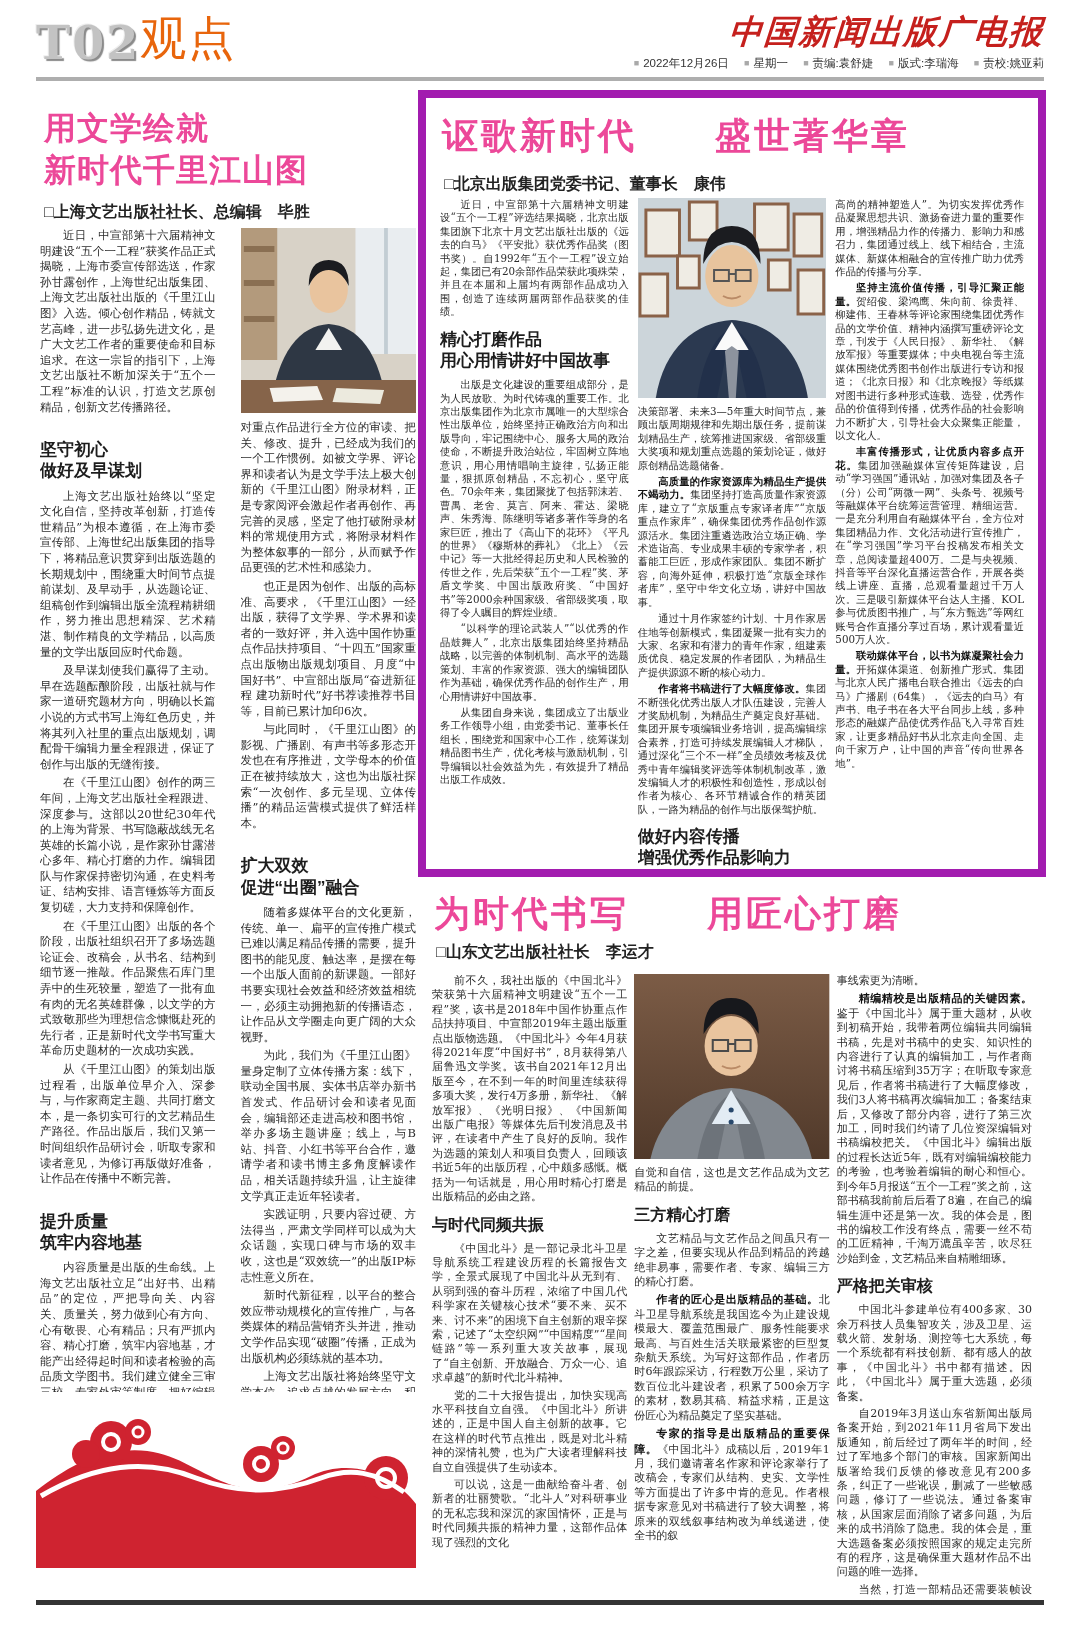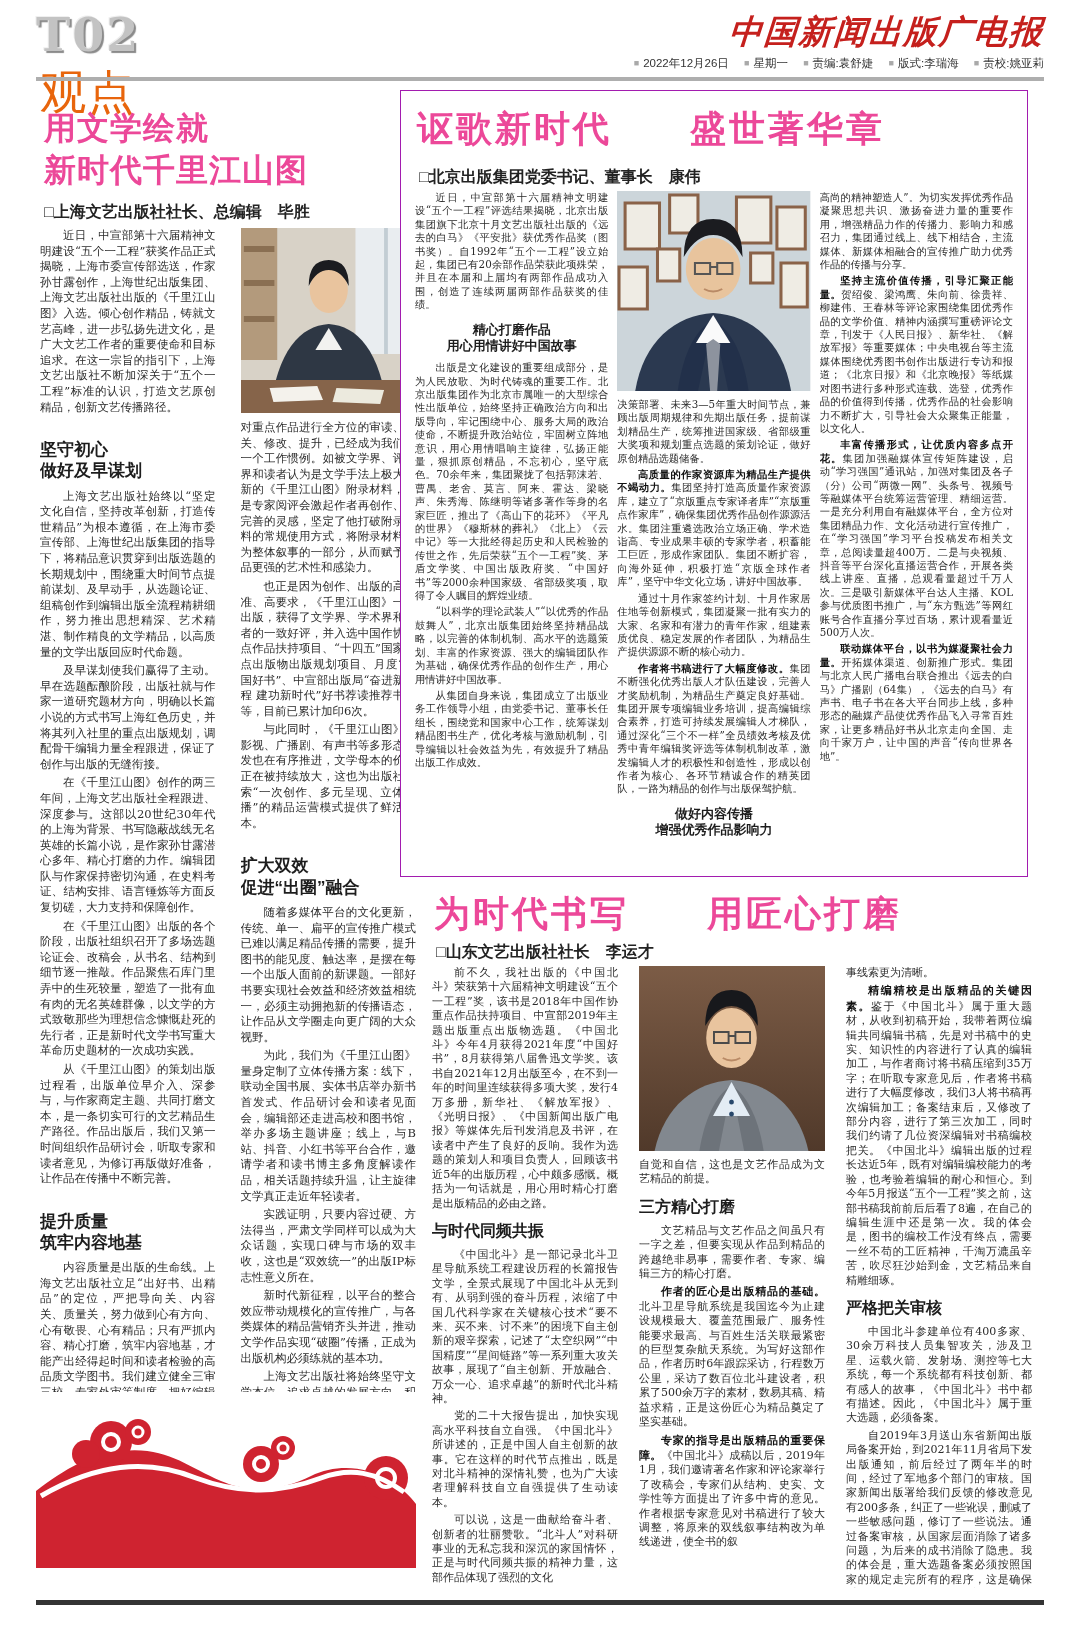--- a/index.html
+++ b/index.html
@@ -1,19 +1,19 @@
 <!DOCTYPE html>
 <html><head>
 <meta charset="utf-8">
 <style>
   html,body{margin:0;padding:0;background:#fff;}
   .page{position:relative;width:1080px;height:1630px;background:#fff;overflow:hidden;
         font-family:"Liberation Sans",sans-serif;color:#222;}
   
-  .section-tag{position:absolute;left:36px;top:8px;display:flex;align-items:center;flex-direction:column;}
+  .section-tag{position:absolute;left:36px;top:8px;display:flex;align-items:flex-end;}
   .t02{font-family:"DejaVu Serif",serif;font-size:46px;font-weight:700;color:#c3c3c3;
        text-shadow:-1px -1px 0 #efefef,2px 2px 1px #8a8a8a;letter-spacing:2px;}
   .guandian{font-size:46px;font-weight:400;color:#e8650c;margin-left:0;letter-spacing:2px;}
   .masthead{position:absolute;right:36px;top:10px;text-align:right;}
   .logo{font-family:"DejaVu Serif",serif;font-style:italic;font-weight:700;font-size:33px;
         color:#c5201d;letter-spacing:2px;transform:skewX(-4deg);}
   .dateline{position:absolute;right:36px;top:56px;font-size:11.5px;color:#333;white-space:nowrap;}
   .dl-item{margin-left:12px;}
   .sq{color:#a9a9a9;font-size:9px;margin-right:4px;vertical-align:1px;}
   .header-rule{position:absolute;left:36px;right:36px;top:77px;height:4px;background:#aeaeae;}
@@ -30,31 +30,31 @@
   .photo{width:100%;display:block;margin:0 0 7px;}
   
   .art1{left:36px;top:96px;width:380px;height:1496px;}
   .art1 h1{position:absolute;top:12px;left:8px;font-size:32px;line-height:1.3;letter-spacing:1px;}
   .art1 .byline{top:106px;left:8px;}
   .art1 .cols{top:132px;left:4px;right:0;height:1164px;gap:25px;}
   .art1 .para{font-size:11.5px;line-height:15.6px;}
   .art1 .sub{font-size:17px;margin-top:24px;}
   .wave{position:absolute;left:0;top:1300px;width:380px;height:172px;}
   
-  .art2{left:400px;top:90px;width:628px;height:787px;border:1px solid #a21caf;background:#fff;}
+  .art2{left:418px;top:90px;width:628px;height:787px;border:8px solid #a21caf;background:#fff;}
   .art2 h1{position:absolute;top:14px;left:16px;font-size:36px;letter-spacing:3px;}
   .art2 .byline{top:76px;left:18px;}
   .art2 .cols{top:100px;left:14px;right:14px;height:673px;gap:9px;}
   .art2 .para{font-size:10.3px;line-height:13.4px;}
-  .art2 .sub{font-size:13px;text-align:center;}
+  .art2 .sub{font-size:17px;}
   
   .art3{left:418px;top:886px;width:628px;height:706px;}
   .art3 h1{position:absolute;top:4px;left:16px;font-size:36px;letter-spacing:3px;}
   .art3 .byline{top:56px;left:18px;}
-  .art3 .cols{top:80px;left:14px;right:14px;height:622px;gap:21px;}
+  .art3 .cols{top:88px;left:14px;right:14px;height:622px;gap:7px;}
   .art3 .para{font-size:11px;line-height:14.4px;}
   .art3 .sub{font-size:16px;}
   
   .footer-rule{position:absolute;left:36px;right:36px;top:1600px;height:5px;background:#343434;}
 </style>
 </head>
 <body>
 
 <div class="page">
 

